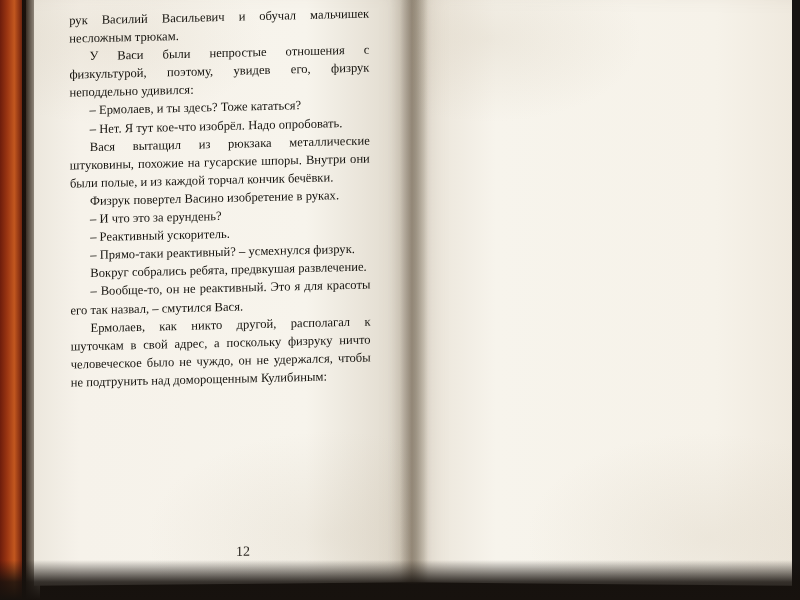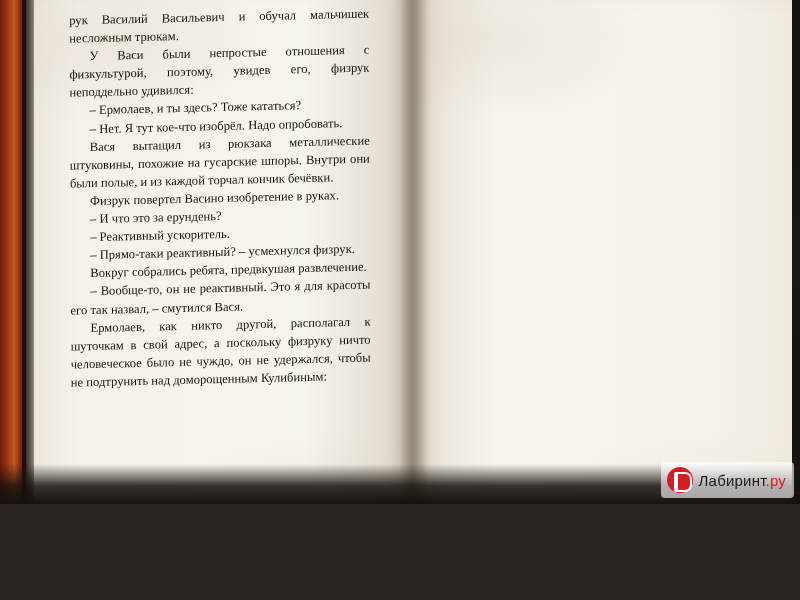--- a/index.html
+++ b/index.html
@@ -6,21 +6,21 @@
   html, body {
     margin: 0; padding: 0;
     width: 800px; height: 600px;
     overflow: hidden;
     background: #2c2622;
     font-family: "Liberation Serif", serif;
   }
 
   #page {
     position: relative;
-    width: 800px; height: 504px;
+    width: 800px; height: 600px;
     overflow: hidden;
     background: #7dd3fc;
   }
 
   
   .bg-dark {
     position: absolute; inset: 0;
     background:
       radial-gradient(ellipse at 50% 50%, #3a332c 0%, #171412 75%);
   }
@@ -177,19 +177,13 @@
     <div class="page-sheet page-right">
       <div class="paper-noise"></div>
 
     </div>
 
     <div class="gutter"></div>
   </div>
 
   <div class="bottom-band"></div>
 
-  <div class="watermark">
-    <div class="wm-mark"></div>
-    <div class="wm-text">
-      <span>Лабиринт</span><span class="dom">.ру</span>
-    </div>
-  </div>
 </div>
 
 </body></html>

